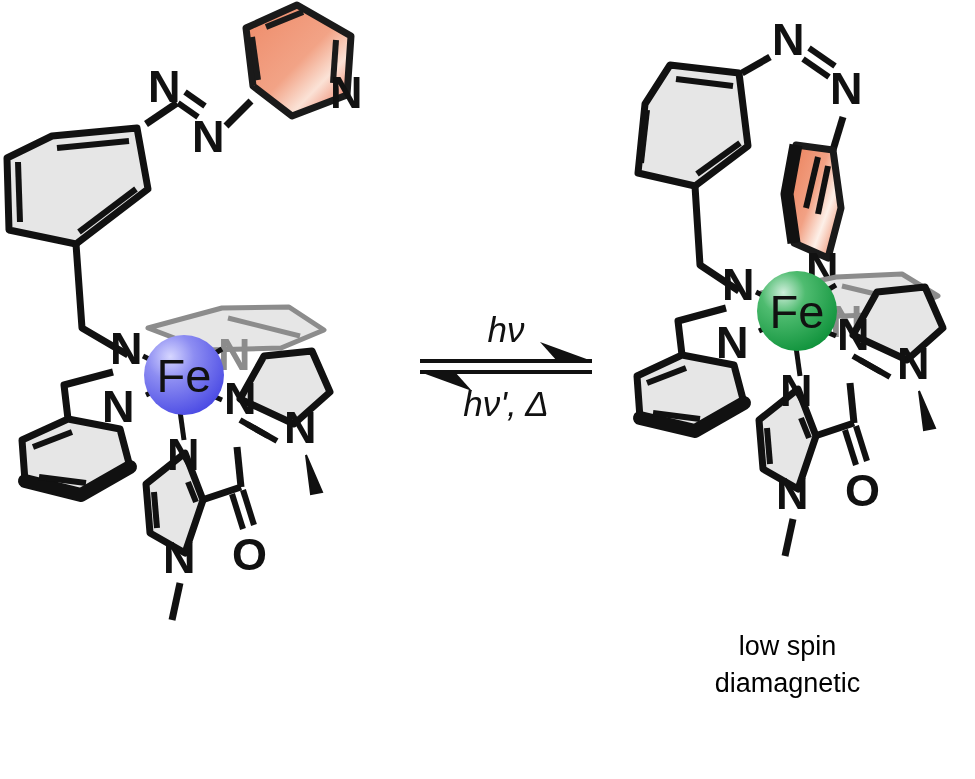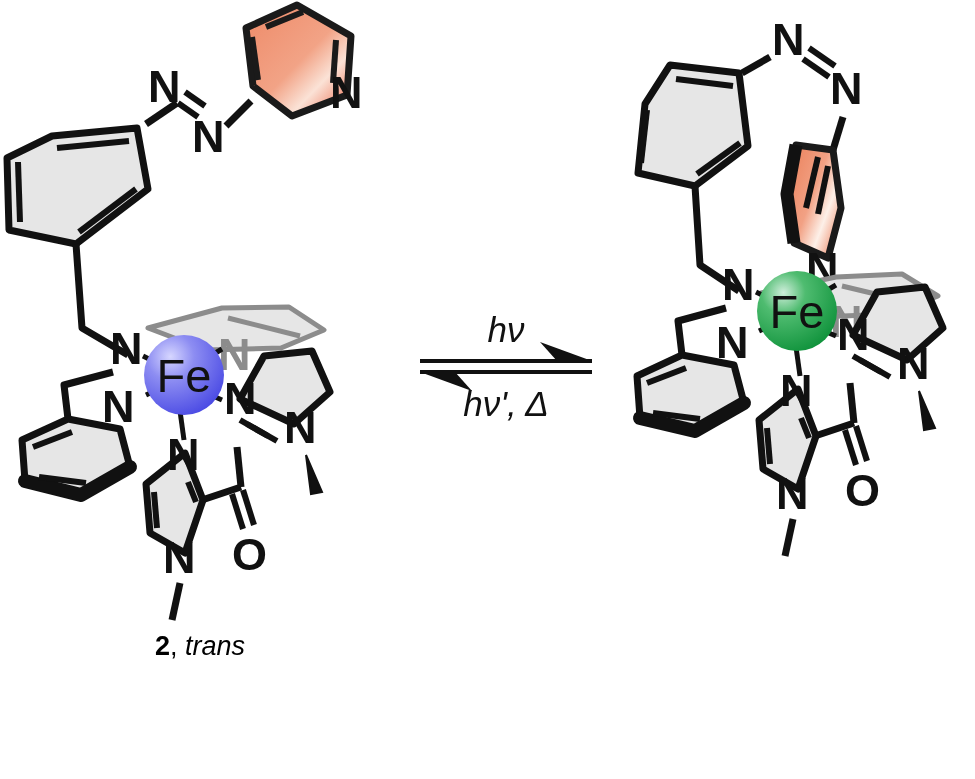--- a/index.html
+++ b/index.html
@@ -259,18 +259,18 @@
         <text x="776" y="509" font-size="45" font-weight="bold" fill="#111111">N</text>
         <line x1="767" y1="428" x2="770" y2="464" stroke="#111111" stroke-width="6"></line>
         <line x1="801" y1="418" x2="809" y2="438" stroke="#111111" stroke-width="6"></line>
         <line x1="793" y1="519" x2="785" y2="556" stroke="#111111" stroke-width="7"></line>
       </g>
     </g>
   </g>
 </svg>
 
 <div class="caption" id="caption-left">
-  <span class="cap-line"><span class="cmpd-num">2</span><span>,</span>
-    <span class="isomer">trans</span></span>
 </div>
 
 <div class="caption" id="caption-right">
+  <span class="cap-line">low spin</span>
+  <span class="cap-line">diamagnetic</span>
 </div>
 
 </body></html>

